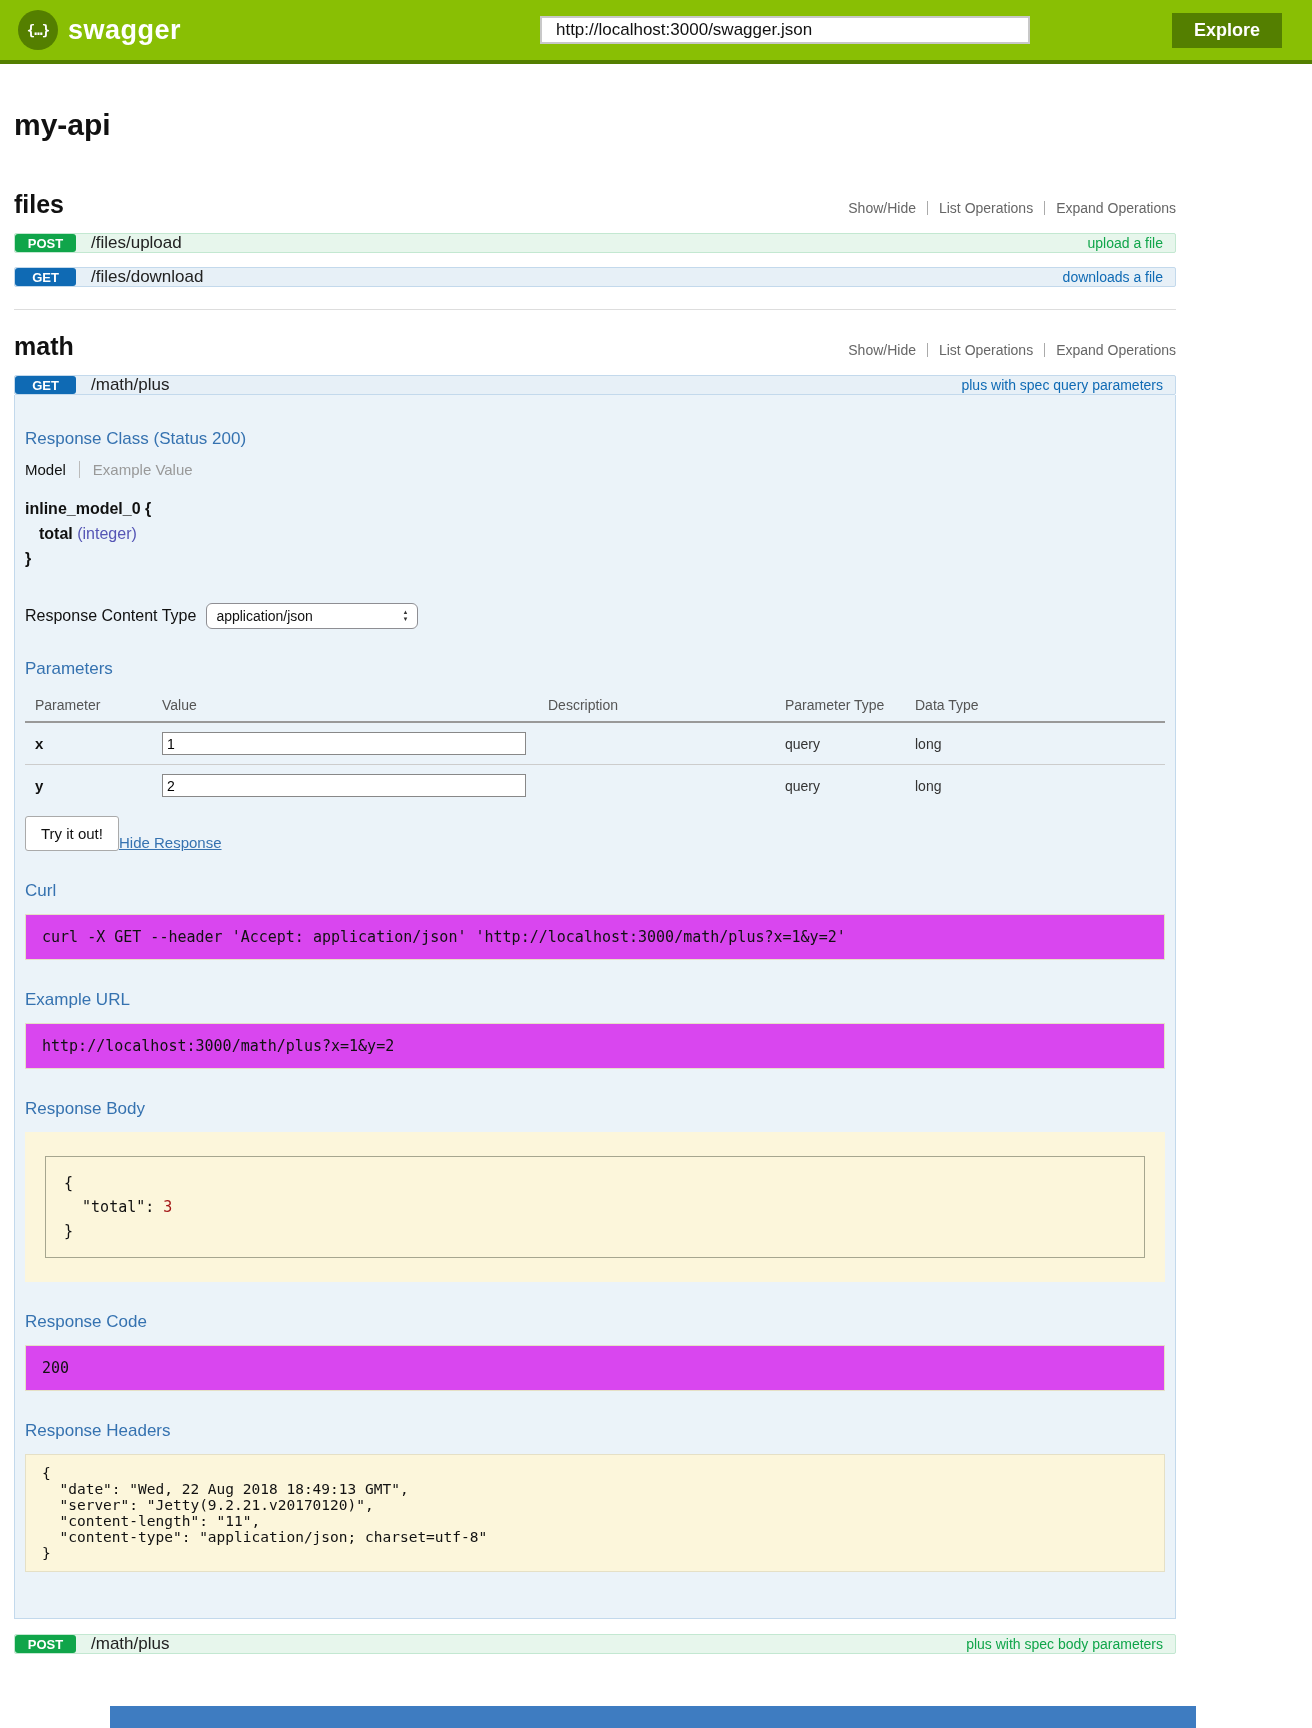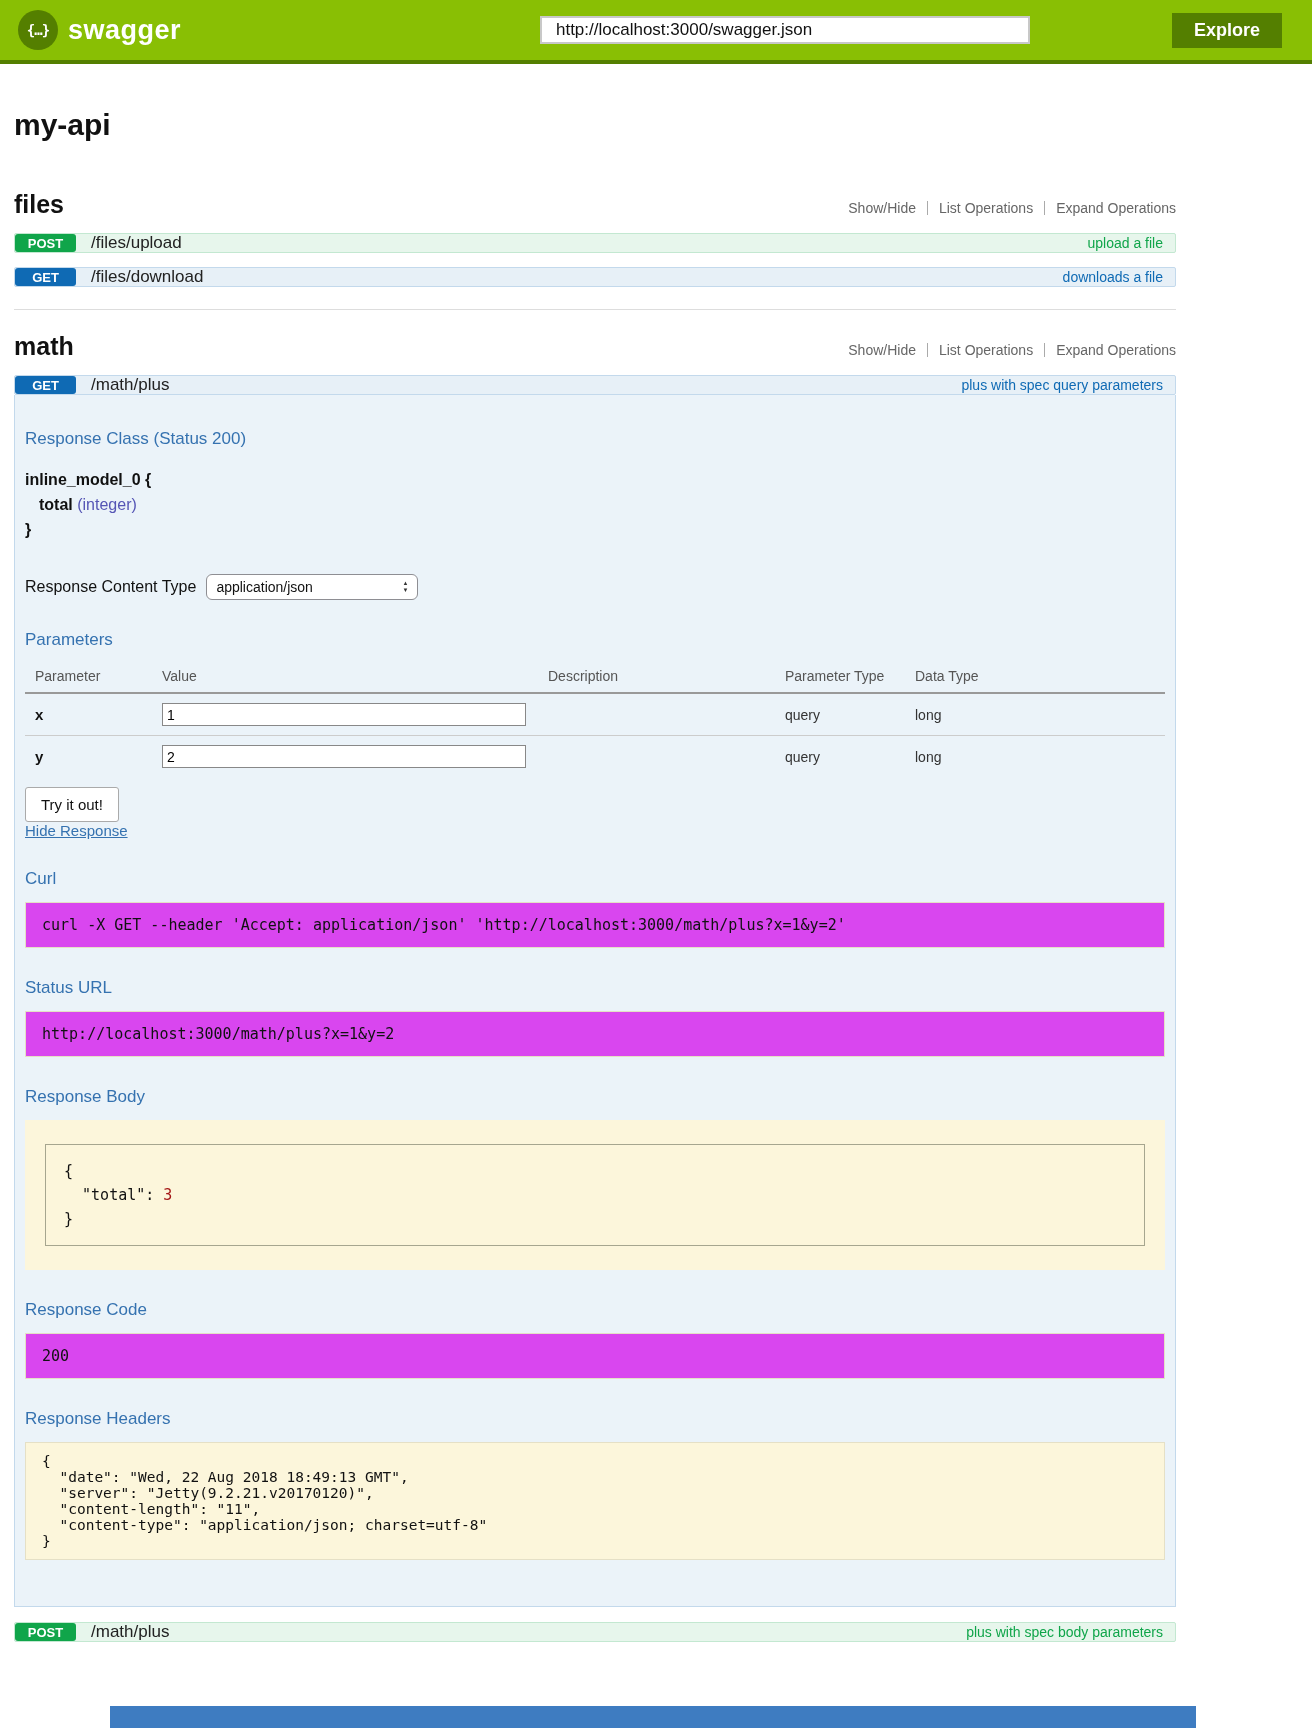--- a/index.html
+++ b/index.html
@@ -78,21 +78,21 @@
   
   .pt-grid { display:grid; grid-template-columns:127px 386px 237px 130px auto; align-items:center; }
   .pt-header { margin-top:12px; padding:6px 0 8px 10px; font-size:14px; color:#555; border-bottom:2px solid #999; }
   .pt-row { padding:9px 0 9px 10px; font-size:14px; color:#333; }
   .pt-row.bordered { border-bottom:1px solid #ccc; }
   .param-name { font-weight:bold; color:#111; font-size:15px; }
   .param-input {
     width:364px; height:23px; border:1px solid #888; background:#fff;
     font-size:14px; padding:1px 4px; font-family:"Liberation Sans", sans-serif;
   }
-  .try-row { display:flex; align-items:flex-start; margin-top:10px; padding-left:0;flex-direction:column; }
+  .try-row { display:flex; align-items:flex-end; margin-top:10px; padding-left:0; }
   .try-btn {
     background:#fff; border:1px solid #aaa; border-radius:3px; padding:8px 15px;
     font-size:15px; color:#111; cursor:pointer; font-family:"Liberation Sans", sans-serif;
   }
   .hide-link { color:#3572b0; text-decoration:underline; font-size:15px; cursor:pointer; }
   
   .code-box {
     margin-top:13px; background:#d946ef; border:1px solid #e5e0c6; padding:13px 16px;
     font-family:"DejaVu Sans Mono", monospace; font-size:15px; color:#111; white-space:pre;
   }
@@ -163,20 +163,24 @@
   <div class="op-row get">
     <span class="method-badge">GET</span>
     <span class="op-path">/math/plus</span>
     <span class="op-summary">plus with spec query parameters</span>
   </div>
 
   <div class="op-content">
 
     <h4 class="blue-h">Response Class (Status 200)</h4>
 
+    <div class="tabs">
+      <span class="tab-active">Model</span>
+      <span class="tab-inactive">Example Value</span>
+    </div>
 
     <div class="model-sig">
       <div class="sig-bold">inline_model_0 {</div>
       <div class="sig-indent"><span class="sig-bold">total</span> <span class="prop-type">(integer)</span></div>
       <div class="sig-bold">}</div>
     </div>
 
     <div class="rct-row">
       <span>Response Content Type</span>
       <div class="select">
@@ -215,21 +219,21 @@
     </div>
 
     <div class="try-row">
       <button class="try-btn">Try it out!</button>
       <span class="hide-link">Hide Response</span>
     </div>
 
     <h4 class="blue-h mt">Curl</h4>
     <div class="code-box">curl -X GET --header 'Accept: application/json' 'http://localhost:3000/math/plus?x=1&amp;y=2'</div>
 
-    <h4 class="blue-h mt">Status URL</h4>
+    <h4 class="blue-h mt">Example URL</h4>
     <div class="code-box">http://localhost:3000/math/plus?x=1&amp;y=2</div>
 
     <h4 class="blue-h mt">Response Body</h4>
     <div class="rb-outer">
       <div class="rb-inner"><div>{</div><div><span>  "total": </span><span class="num">3</span></div><div>}</div></div>
     </div>
 
     <h4 class="blue-h mt">Response Code</h4>
     <div class="code-box">200</div>
 

